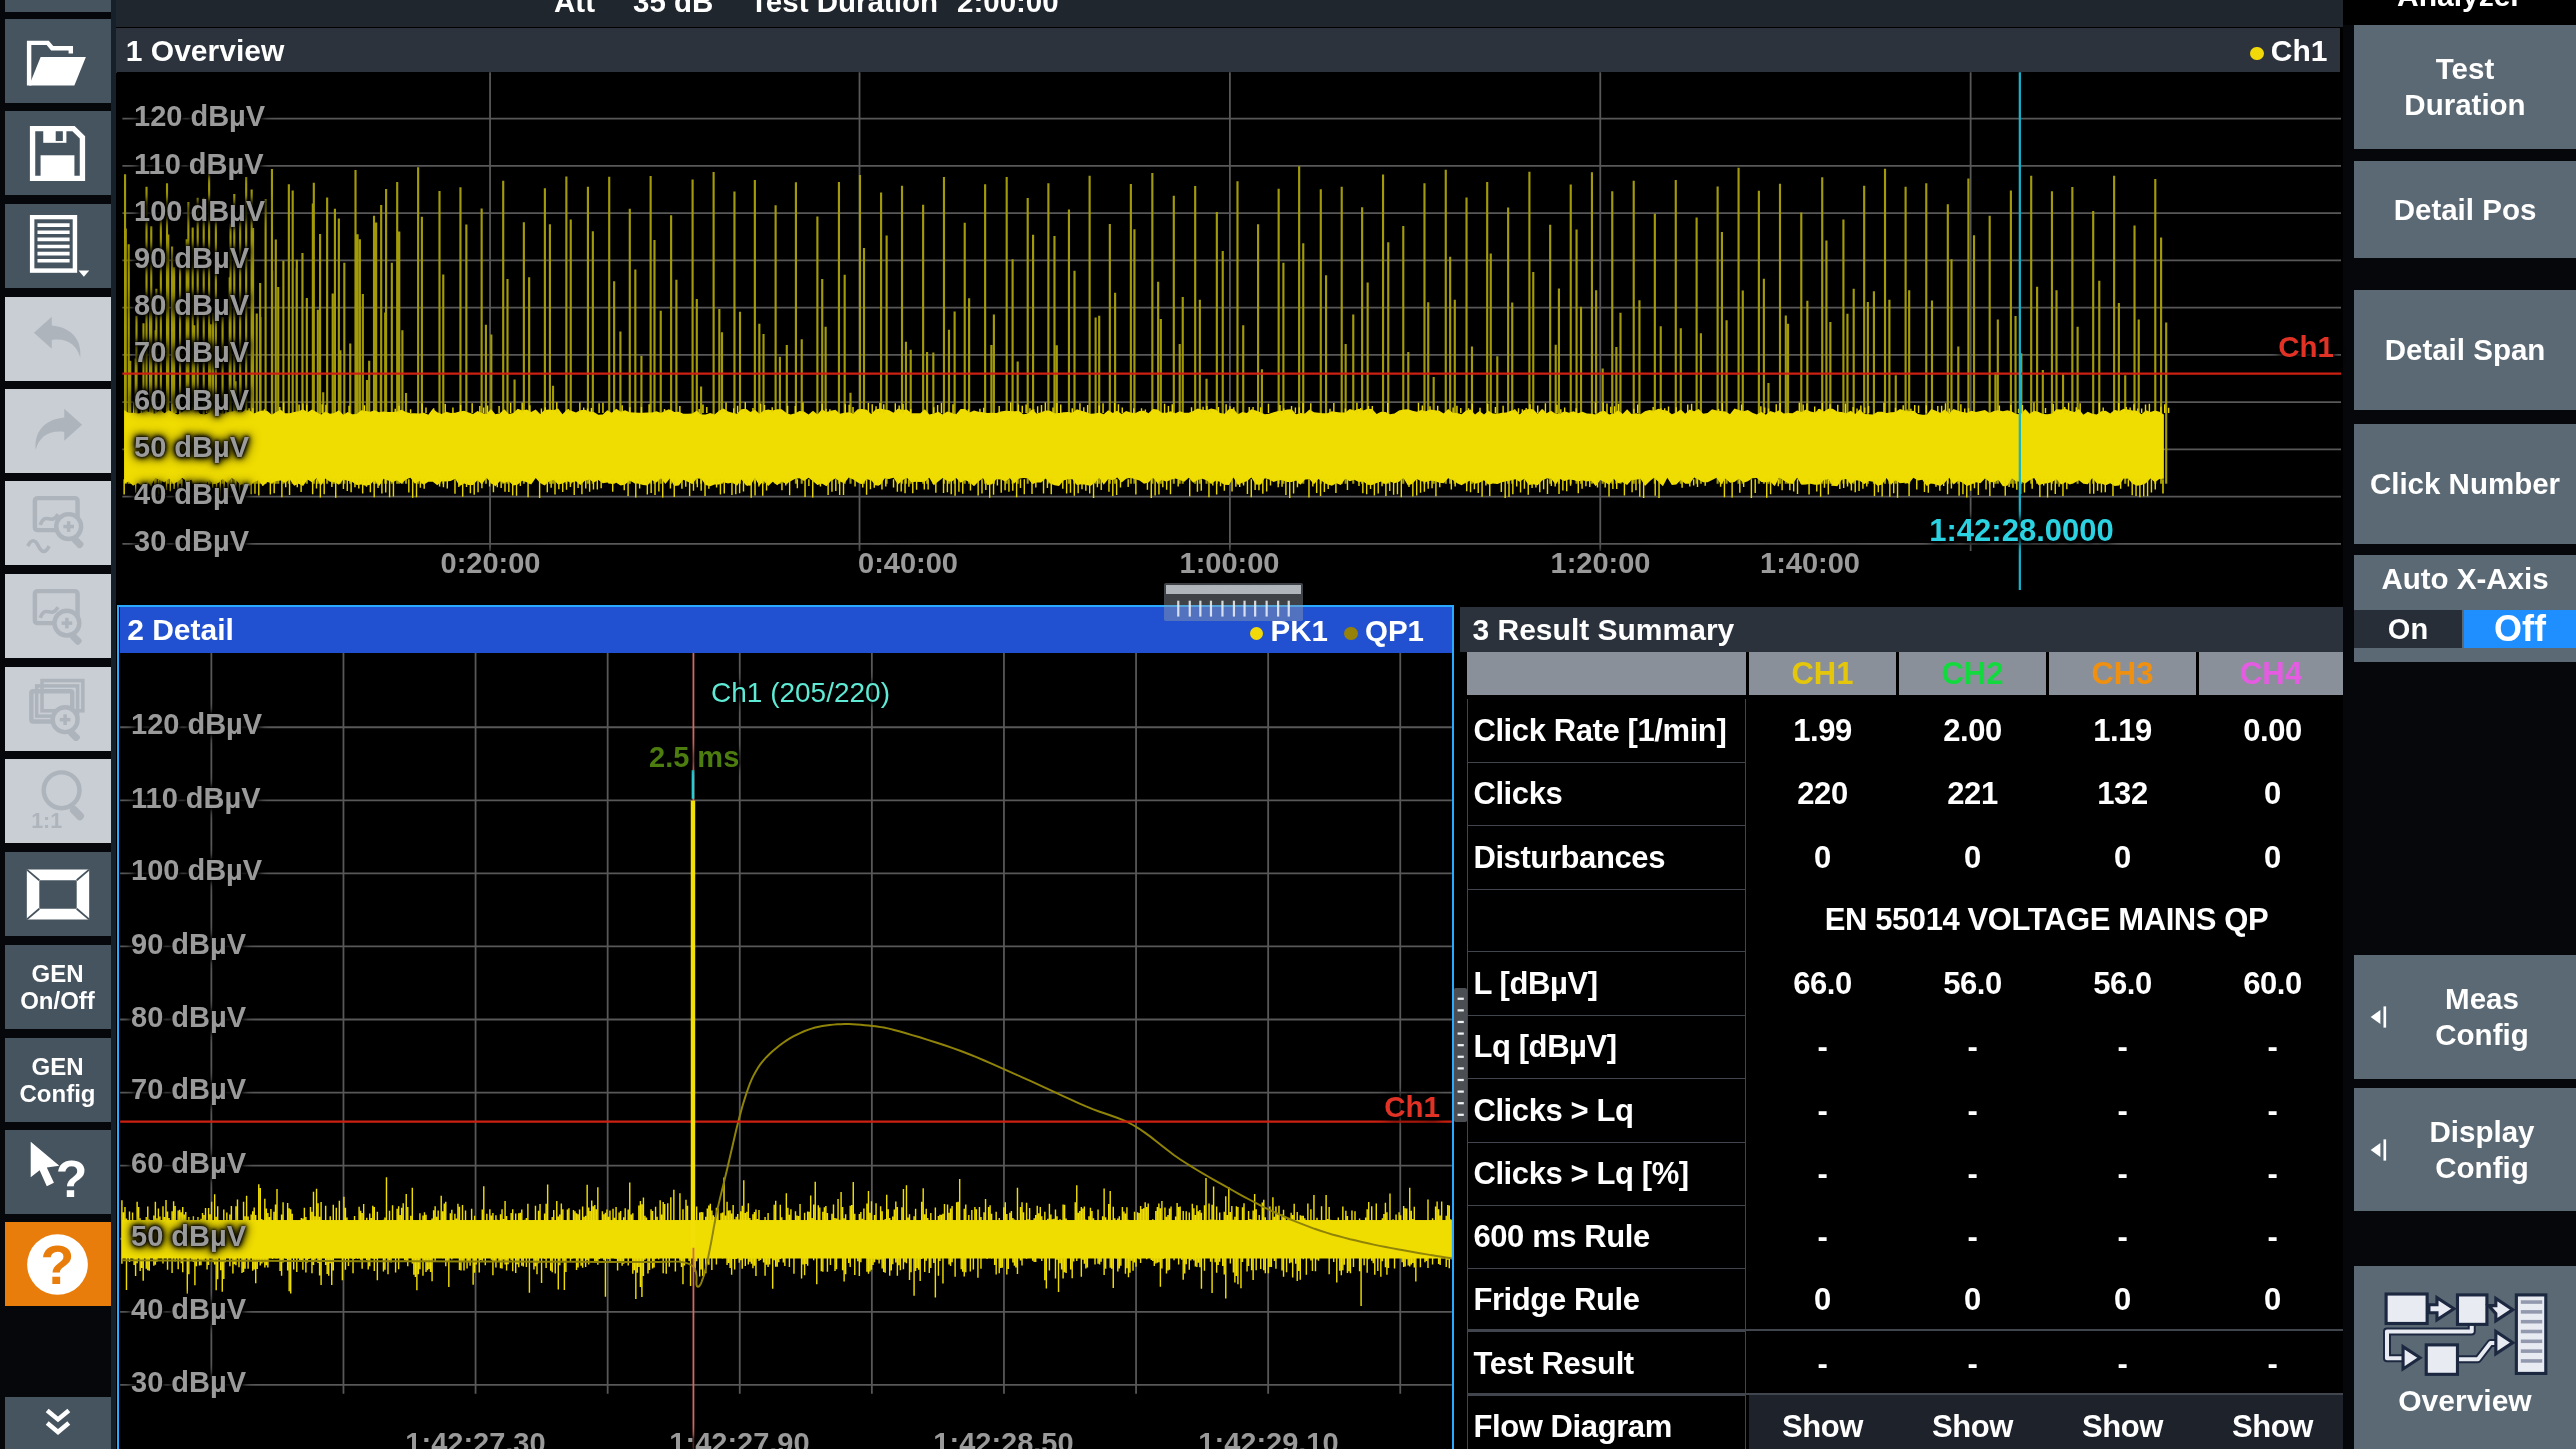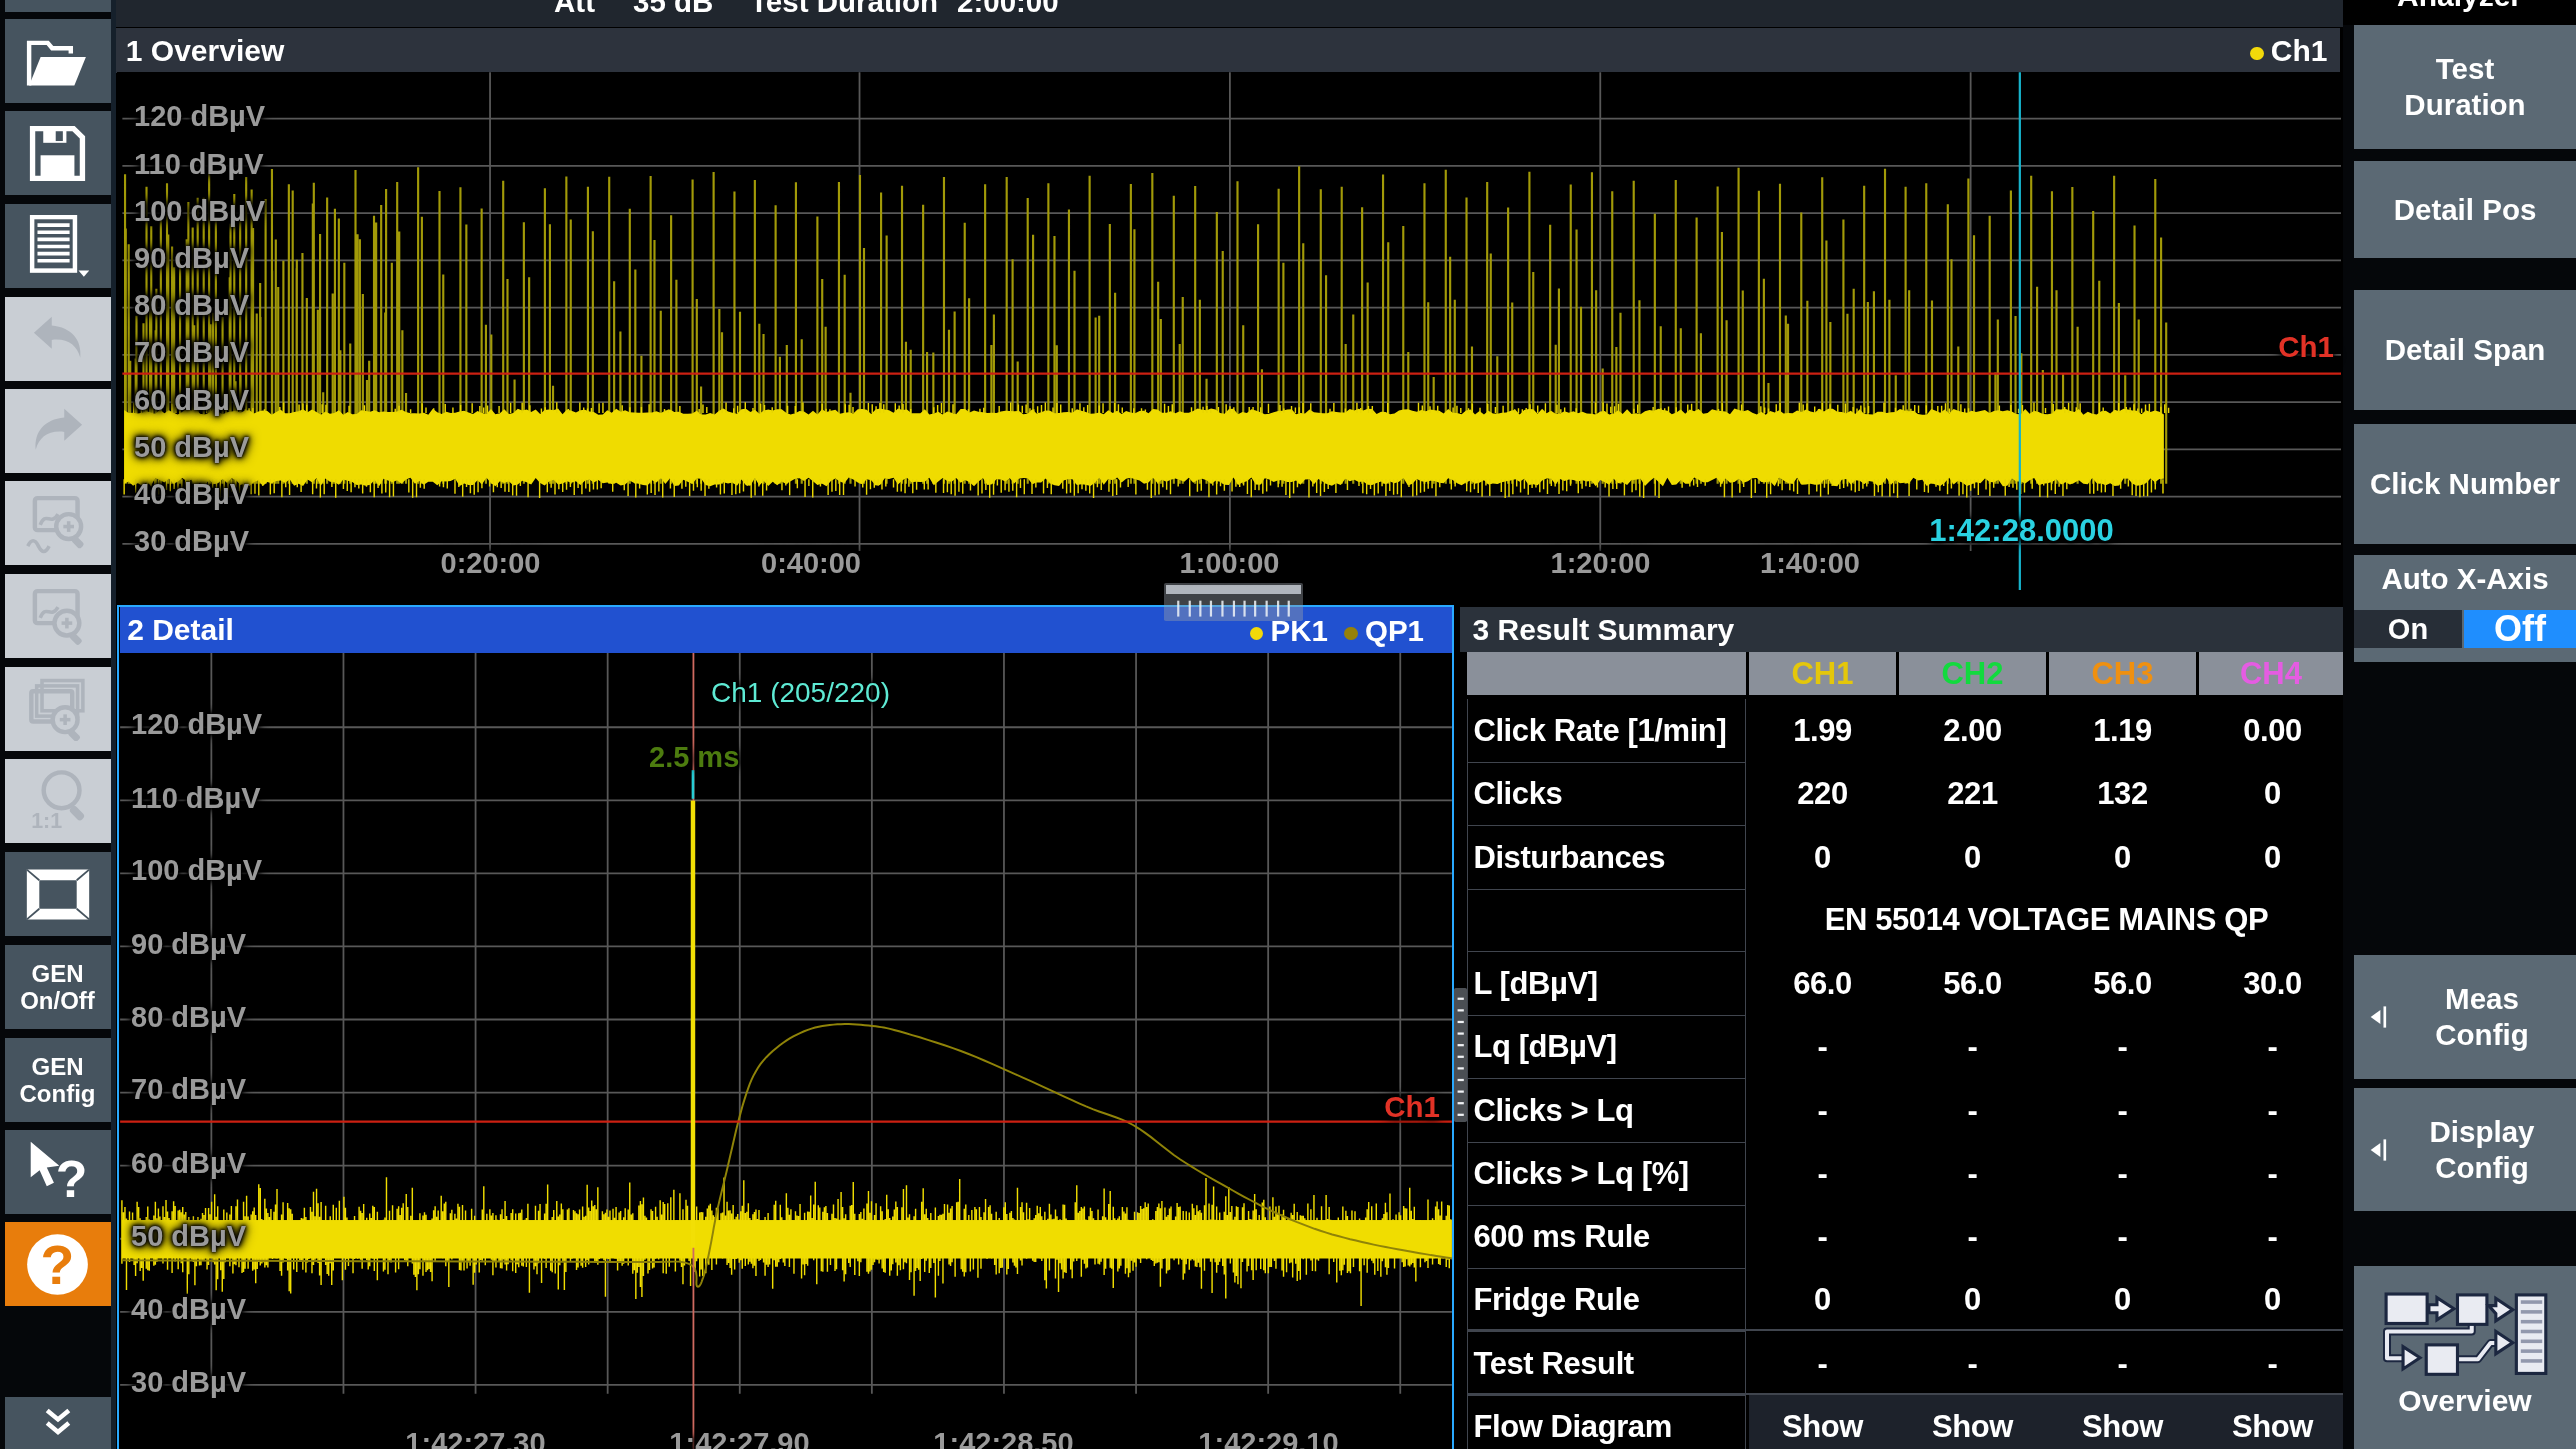--- a/index.html
+++ b/index.html
@@ -69,21 +69,21 @@
     <div class="axlab" style="left:134px;top:148px">110 dBµV</div>
     <div class="axlab" style="left:134px;top:195px">100 dBµV</div>
     <div class="axlab" style="left:134px;top:242px">90 dBµV</div>
     <div class="axlab" style="left:134px;top:289px">80 dBµV</div>
     <div class="axlab" style="left:134px;top:336px">70 dBµV</div>
     <div class="axlab" style="left:134px;top:384px">60 dBµV</div>
     <div class="axlab" style="left:134px;top:431px">50 dBµV</div>
     <div class="axlab" style="left:134px;top:478px">40 dBµV</div>
     <div class="axlab" style="left:134px;top:525px">30 dBµV</div>
 <div class="axlab" style="left:392px;top:547px;width:197px;text-align:center">0:20:00</div>
-    <div class="axlab" style="left:761px;top:547px;width:197px;text-align:left">0:40:00</div>
+    <div class="axlab" style="left:761px;top:547px;width:197px;text-align:right">0:40:00</div>
     <div class="axlab" style="left:1131px;top:547px;width:197px;text-align:center">1:00:00</div>
     <div class="axlab" style="left:1502px;top:547px;width:197px;text-align:center">1:20:00</div>
     <div class="axlab" style="left:1760px;top:547px;width:197px;">1:40:00</div>
 <div class="axlab" style="left:1914px;top:513px;width:215px;text-align:center;color:#2ad2e2;font-size:31px">1:42:28.0000</div>
 <div class="axlab" style="left:2200px;top:330px;width:134px;text-align:right;color:#e23226;font-size:29.5px">Ch1</div>
 </div>
 
 <div class="abs" style="left:117px;top:605px;width:1337px;height:844px;border:2.7px solid #29a9ff;border-bottom:none;background:#000"></div>
 <div class="abs" style="left:120px;top:607px;width:1332px;height:46px;background:#2151d0">
  <div class="wtitle" style="position:absolute;left:7.2px;top:6.3px">2 Detail</div>
@@ -177,21 +177,21 @@
     <div class="rlab" style="top:888px;height:64px">
       <span></span>
     </div>
     <div class="rval" style="left:1749px;top:888px;width:595px;height:64px">EN 55014 VOLTAGE MAINS QP</div>
     <div class="rlab" style="top:952px;height:64px">
       <span>L [dBµV]</span>
     </div>
     <div class="rval" style="left:1749px;top:952px;width:147px;height:64px">66.0</div>
     <div class="rval" style="left:1899px;top:952px;width:147px;height:64px">56.0</div>
     <div class="rval" style="left:2049px;top:952px;width:147px;height:64px">56.0</div>
-    <div class="rval" style="left:2199px;top:952px;width:147px;height:64px">30.0</div>
+    <div class="rval" style="left:2199px;top:952px;width:147px;height:64px">60.0</div>
     <div class="rlab" style="top:1015px;height:64px">
       <span>Lq [dBµV]</span>
     </div>
     <div class="rval" style="left:1749px;top:1015px;width:147px;height:64px">-</div>
     <div class="rval" style="left:1899px;top:1015px;width:147px;height:64px">-</div>
     <div class="rval" style="left:2049px;top:1015px;width:147px;height:64px">-</div>
     <div class="rval" style="left:2199px;top:1015px;width:147px;height:64px">-</div>
     <div class="rlab" style="top:1079px;height:64px">
       <span>Clicks &gt; Lq</span>
     </div>

